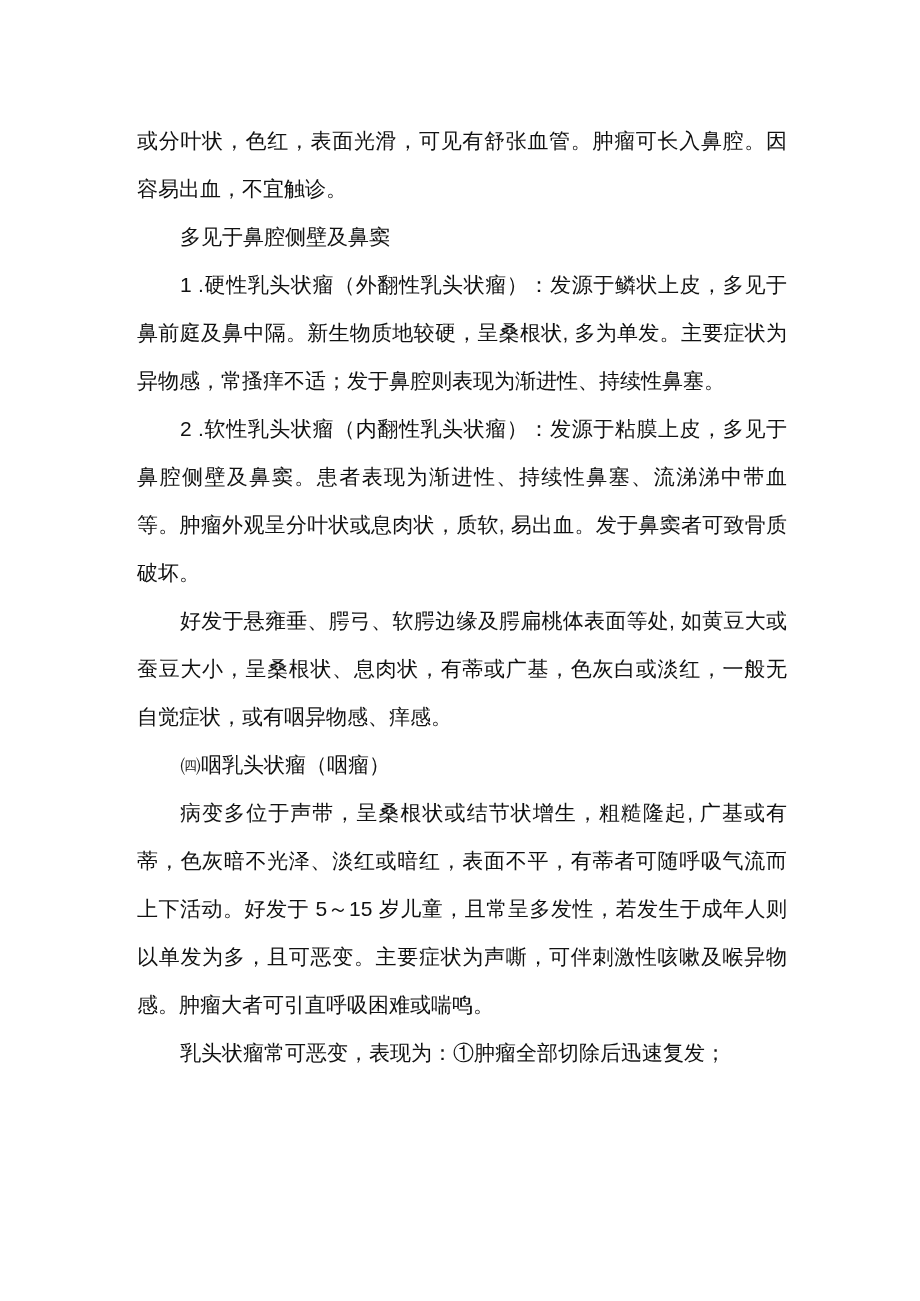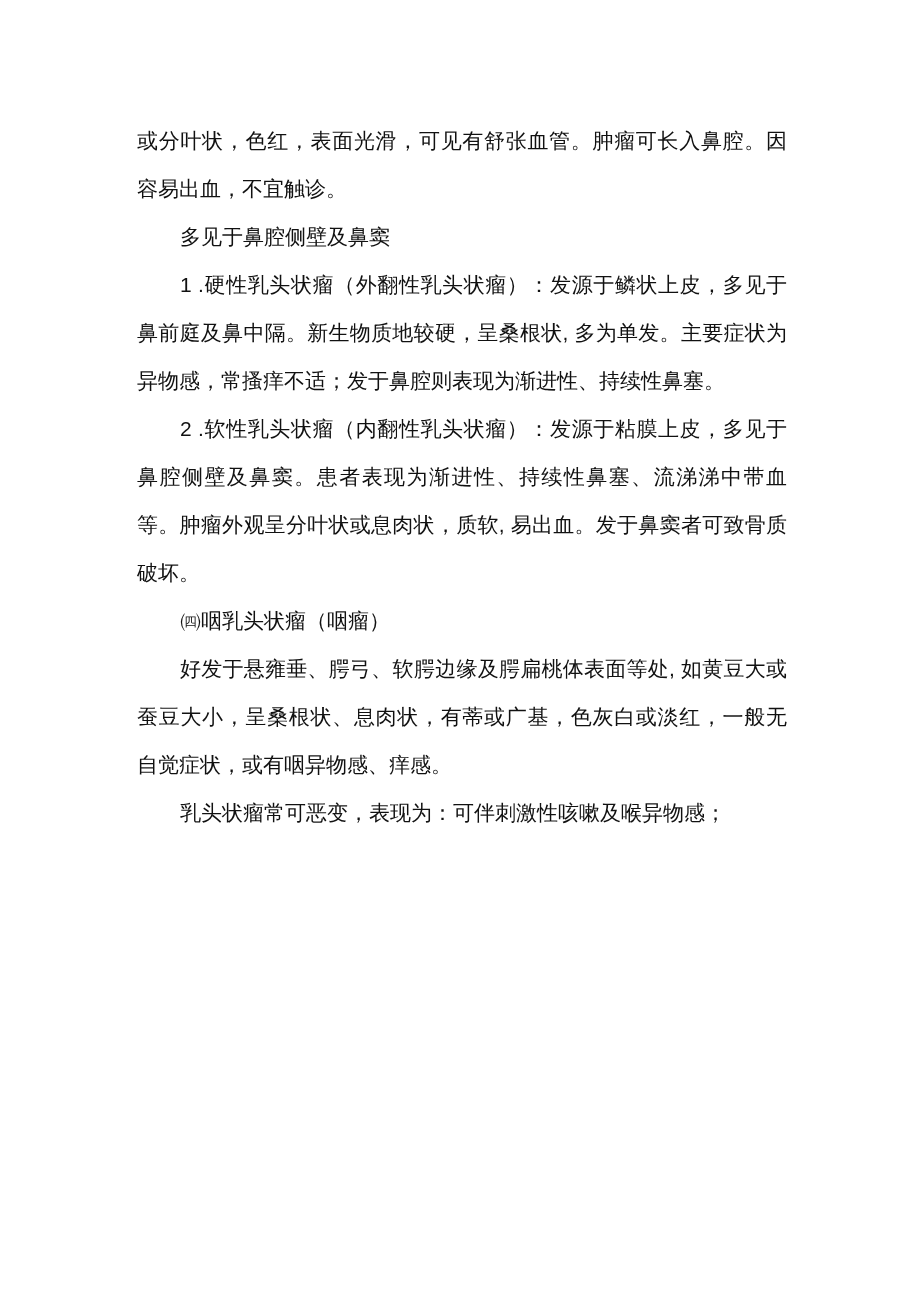--- a/index.html
+++ b/index.html
@@ -19,16 +19,17 @@
     .heading { text-indent: 43px; }
   </style>
 </head>
 <body>
 
 <div class="page">
   <p class="p">或分叶状，色红，表面光滑，可见有舒张血管。肿瘤可长入鼻腔。因容易出血，不宜触诊。</p>
   <p class="p heading">多见于鼻腔侧壁及鼻窦</p>
   <p class="p indent">1 .硬性乳头状瘤（外翻性乳头状瘤）：发源于鳞状上皮，多见于鼻前庭及鼻中隔。新生物质地较硬，呈桑根状, 多为单发。主要症状为异物感，常搔痒不适；发于鼻腔则表现为渐进性、持续性鼻塞。</p>
   <p class="p indent">2 .软性乳头状瘤（内翻性乳头状瘤）：发源于粘膜上皮，多见于鼻腔侧壁及鼻窦。患者表现为渐进性、持续性鼻塞、流涕涕中带血等。肿瘤外观呈分叶状或息肉状，质软, 易出血。发于鼻窦者可致骨质破坏。</p>
+  <p class="p indent">好发于悬雍垂、腭弓、软腭边缘及腭扁桃体表面等处, 如黄豆大或蚕豆大小，呈桑根状、息肉状，有蒂或广基，色灰白或淡红，一般无自觉症状，或有咽异物感、痒感。</p>
   <p class="p heading">㈣咽乳头状瘤（咽瘤）</p>
-  <p class="p indent">好发于悬雍垂、腭弓、软腭边缘及腭扁桃体表面等处, 如黄豆大或蚕豆大小，呈桑根状、息肉状，有蒂或广基，色灰白或淡红，一般无自觉症状，或有咽异物感、痒感。</p>
-  <p class="p indent">乳头状瘤常可恶变，表现为：可伴刺激性咳嗽及喉异物感；</p>
+  <p class="p indent">病变多位于声带，呈桑根状或结节状增生，粗糙隆起, 广基或有蒂，色灰暗不光泽、淡红或暗红，表面不平，有蒂者可随呼吸气流而上下活动。好发于 5～15 岁儿童，且常呈多发性，若发生于成年人则以单发为多，且可恶变。主要症状为声嘶，可伴刺激性咳嗽及喉异物感。肿瘤大者可引直呼吸困难或喘鸣。</p>
+  <p class="p indent">乳头状瘤常可恶变，表现为：①肿瘤全部切除后迅速复发；</p>
 </div>
 
 </body></html>

